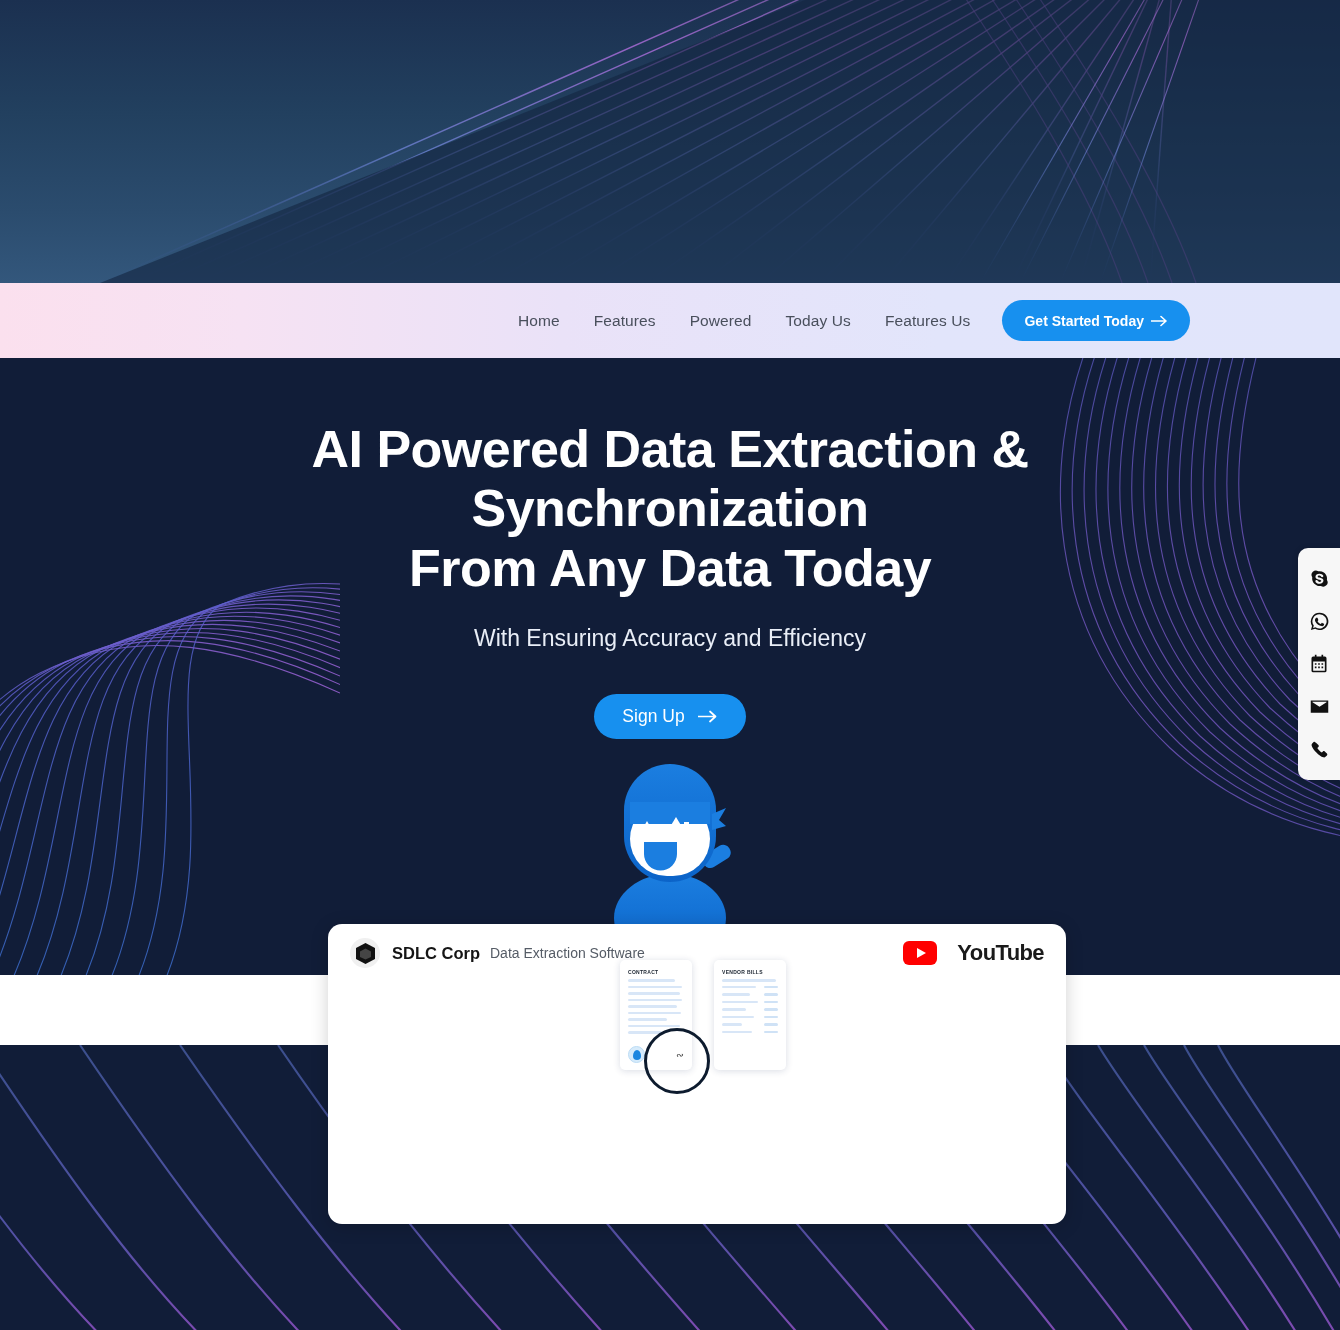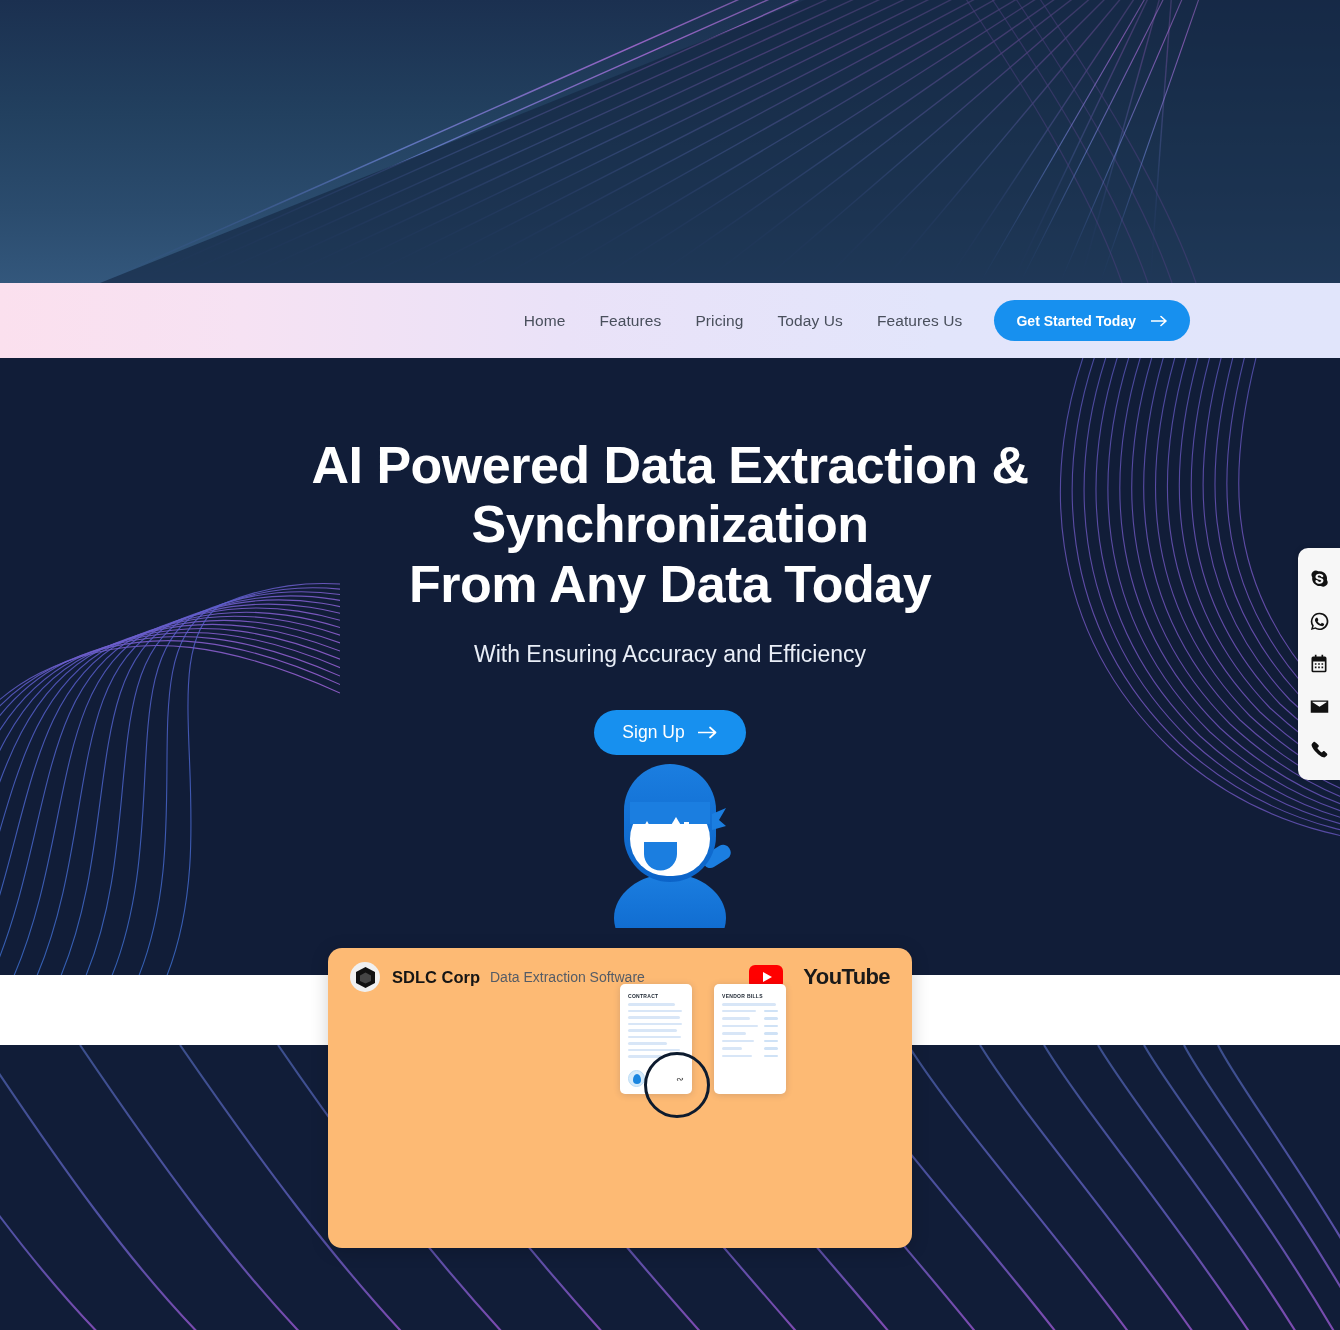--- a/index.html
+++ b/index.html
@@ -52,30 +52,30 @@
 
   .nav-links{ display:flex; align-items:flex-start; gap:34px; margin-left:auto; }
   .nav-links a{
     font-size:15.5px; color:#494f5c; text-decoration:none; letter-spacing:.1px;
   }
   .cta-btn{
     margin-left:32px; margin-right:150px;
     background:#1790ef; color:#fff; border:none; border-radius:22px;
     height:41px; padding:0 22px; font-size:14px; font-weight:700;
     font-family:"Liberation Sans", sans-serif; cursor:pointer;
-    display:flex; align-items:center; gap:15px; white-space:nowrap;
+    display:flex; align-items:center; gap:7px; white-space:nowrap;
   }
 
   
   .hero{
     position:absolute; left:0; top:358px; width:1340px; height:617px;
     background:#111d38; overflow:hidden;
   }
   .hero svg.deco{ position:absolute; }
-  .hero-inner{ position:relative; z-index:5; text-align:center; padding-top:78px; }
+  .hero-inner{ position:relative; z-index:5; text-align:center; padding-top:62px; }
   .hero h1{
     font-size:52px; line-height:1.14; font-weight:700; color:#ffffff;
     letter-spacing:-.5px; max-width:1080px; margin:0 auto;
   }
   .hero .sub{
     margin-top:27px; font-size:23px; color:#e9eef7; font-weight:400;
   }
   .signup-btn{
     margin-top:42px; background:#1790ef; color:#fff; border:none;
     border-radius:25px; height:45px; padding:0 28px; font-size:17.5px;
@@ -92,23 +92,23 @@
   }
 
   
   .bottom-band{
     position:absolute; left:0; top:1045px; width:1340px; height:285px;
     background:#111d38; overflow:hidden;
   }
 
   
   .video-card{
-    position:absolute; left:328px; top:924px; width:584px; height:300px;
-    background:#fdba74; border-radius:14px; z-index:20;
-    box-shadow:0 3px 18px rgba(0,0,0,.18); overflow:hidden;margin-top:24px;
+    position:absolute; left:328px; top:924px; width:738px; height:300px;
+    background:#ffffff; border-radius:14px; z-index:20;
+    box-shadow:0 3px 18px rgba(0,0,0,.18); overflow:hidden;
   }
   .vc-head{ display:flex; align-items:center; padding:14px 22px 0 22px; position:relative; }
   .vc-logo{
     width:30px; height:30px; border-radius:50%; background:#f0f0f0;
     display:flex; align-items:center; justify-content:center; flex:0 0 auto;
   }
   .vc-title{ margin-left:12px; font-size:16.5px; font-weight:700; color:#151515; }
   .vc-sub{ margin-left:10px; font-size:14px; color:#555c66; }
   .yt-logo{ margin-left:auto; display:flex; align-items:center; gap:20px; }
   .yt-box{
@@ -205,21 +205,21 @@
         <path d="M1100 283 L1202 -10"></path>
       </g>
     </svg>
   </div>
 
   <div class="navbar">
 
     <nav class="nav-links">
       <a href="#">Home</a>
       <a href="#">Features</a>
-      <a href="#">Pricing</a>
+      <a href="#">Powered</a>
       <a href="#">Today Us</a>
       <a href="#">Features Us</a>
     </nav>
 
     <button class="cta-btn">
       <span>Get Started Today</span>
       <svg width="17" height="12" viewBox="0 0 17 12">
         <path d="M0 6h14M10 1.5L15 6l-5 4.5" stroke="#fff" stroke-width="1.6" fill="none" stroke-linecap="round" stroke-linejoin="round"></path>
       </svg>
     </button>

